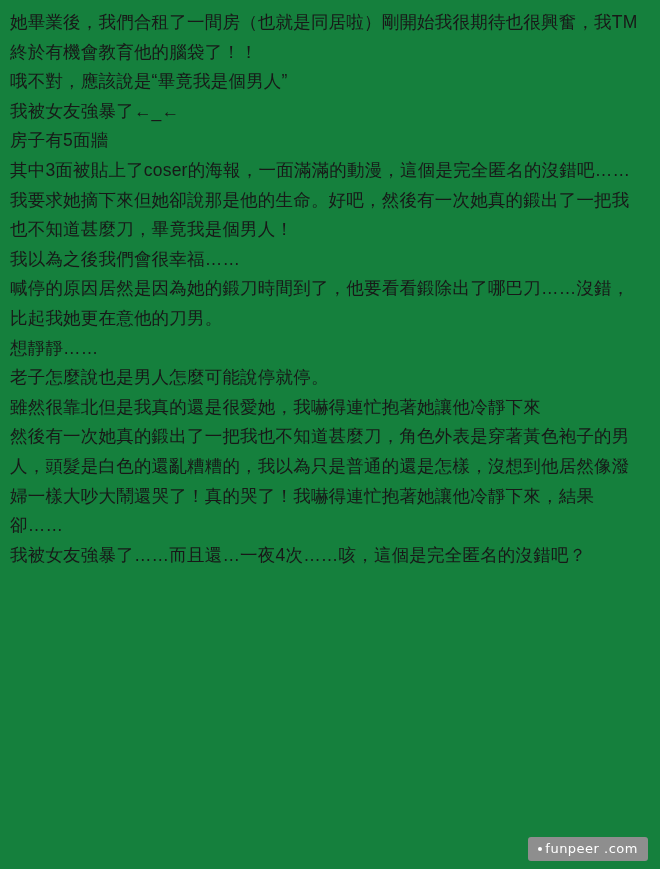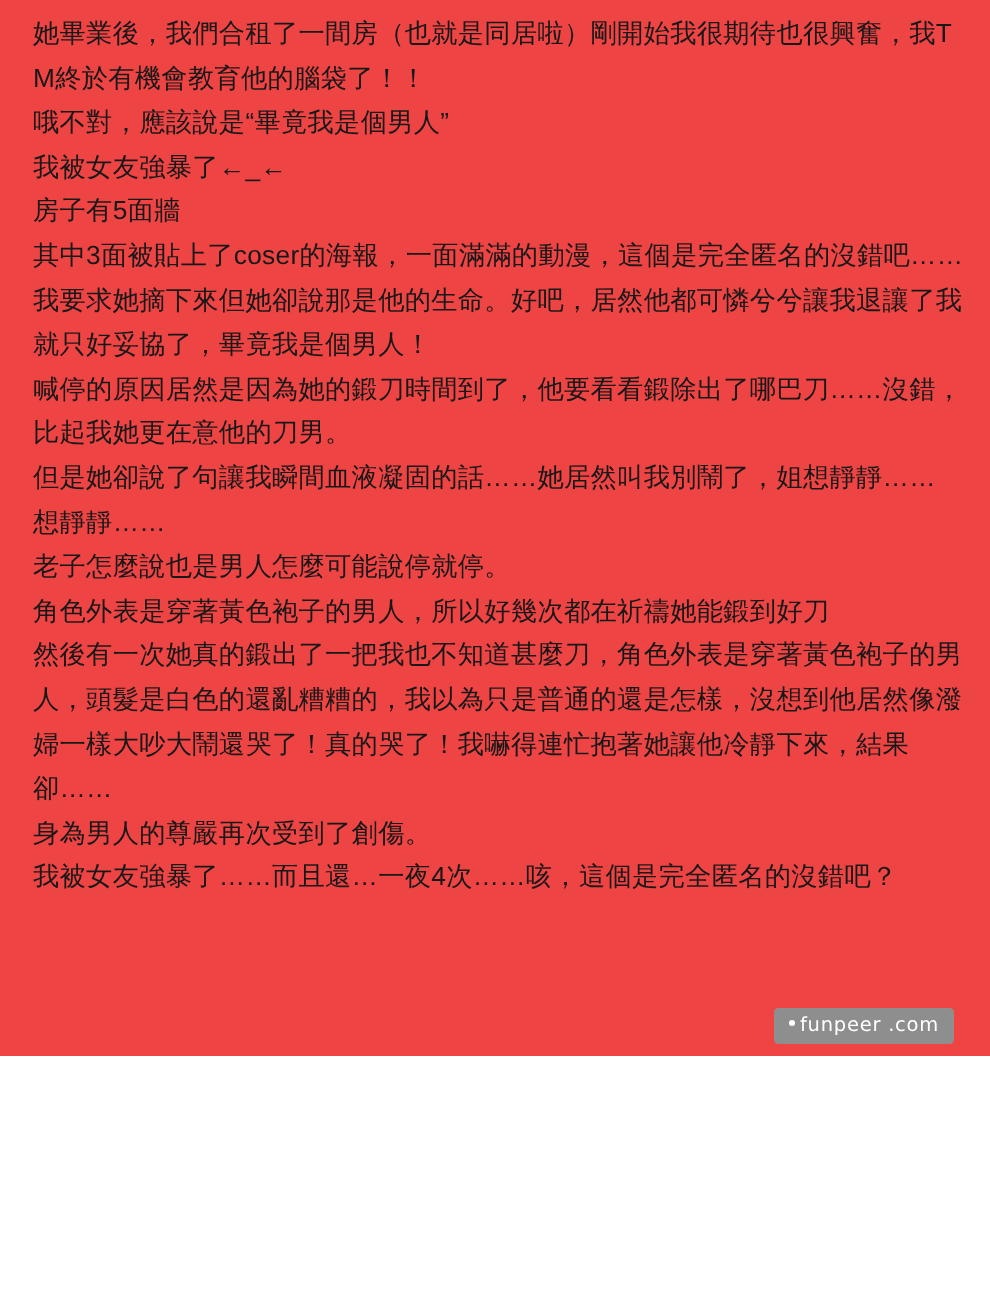--- a/index.html
+++ b/index.html
@@ -10,38 +10,38 @@
   body {
     width: 660px;
     height: 869px;
     font-family: "Liberation Sans", "DejaVu Sans", sans-serif;
     color: #1c1c1c;
     overflow: hidden;
     position: relative;
   }
   .page {
     width: 660px;
-    height: 704px;
+    height: 869px;
     position: relative;
     box-sizing: border-box;
-    padding: 8px 14px 0 22px;
-    background: #ef4444;
+    padding: 8px 14px 0 10px;
+    background: #15803d;
   }
   .para {
     font-size: 17.5px;
     line-height: 29.6px;
     letter-spacing: 0.2px;
     margin: 0 0 0 0;
     color: #181818;
     text-align: left;
     word-break: break-all;
   }
   .watermark {
     position: absolute;
-    right: 24px;
+    right: 12px;
     bottom: 8px;
     background: #8e8e8e;
     color: #ffffff;
     font-size: 13px;
     line-height: 1;
     padding: 5px 10px 6px 10px;
     border-radius: 3px;
     letter-spacing: 0.5px;
     font-family: "DejaVu Sans", "Liberation Sans", sans-serif;
   }
@@ -59,26 +59,25 @@
 </style>
 </head>
 <body>
 
 <div class="page">
   <p class="para">她畢業後，我們合租了一間房（也就是同居啦）剛開始我很期待也很興奮，我TM終於有機會教育他的腦袋了！！</p>
   <p class="para">哦不對，應該說是“畢竟我是個男人”</p>
   <p class="para">我被女友強暴了←_←</p>
   <p class="para">房子有5面牆</p>
   <p class="para">其中3面被貼上了coser的海報，一面滿滿的動漫，這個是完全匿名的沒錯吧……</p>
-  <p class="para">我要求她摘下來但她卻說那是他的生命。好吧，居然他都可憐兮兮讓我退讓了我就只好妥協了，畢竟我是個男人！</p>
+  <p class="para">我要求她摘下來但她卻說那是他的生命。好吧，然後有一次她真的鍛出了一把我也不知道甚麼刀，畢竟我是個男人！</p>
+  <p class="para">我以為之後我們會很幸福……</p>
   <p class="para">喊停的原因居然是因為她的鍛刀時間到了，他要看看鍛除出了哪巴刀……沒錯，比起我她更在意他的刀男。</p>
-  <p class="para">但是她卻說了句讓我瞬間血液凝固的話……她居然叫我別鬧了，姐想靜靜……</p>
   <p class="para">想靜靜……</p>
   <p class="para">老子怎麼說也是男人怎麼可能說停就停。</p>
-  <p class="para">角色外表是穿著黃色袍子的男人，所以好幾次都在祈禱她能鍛到好刀</p>
+  <p class="para">雖然很靠北但是我真的還是很愛她，我嚇得連忙抱著她讓他冷靜下來</p>
   <p class="para">然後有一次她真的鍛出了一把我也不知道甚麼刀，角色外表是穿著黃色袍子的男人，頭髮是白色的還亂糟糟的，我以為只是普通的還是怎樣，沒想到他居然像潑婦一樣大吵大鬧還哭了！真的哭了！我嚇得連忙抱著她讓他冷靜下來，結果卻……</p>
-  <p class="para">身為男人的尊嚴再次受到了創傷。</p>
   <p class="para">我被女友強暴了……而且還…一夜4次……咳，這個是完全匿名的沒錯吧？</p>
 
   <div class="watermark">
     <span class="dot"></span><span>funpeer .com</span>
   </div>
 </div>
 
 </body></html>

